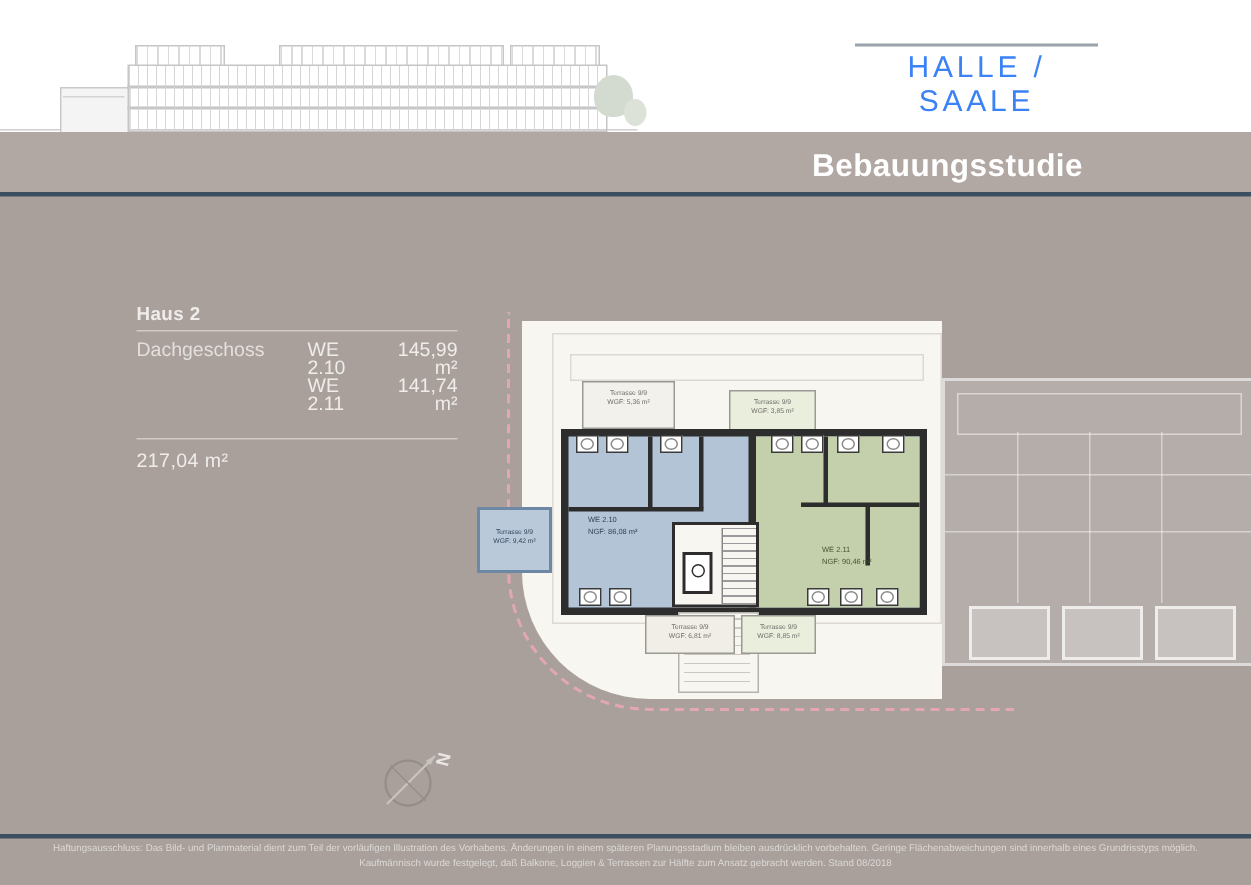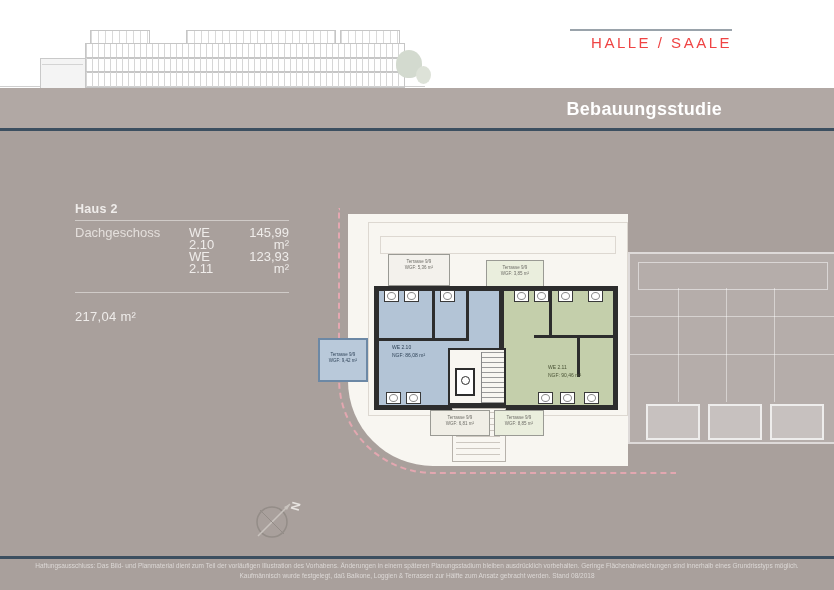--- a/index.html
+++ b/index.html
@@ -22,35 +22,35 @@
   .elev-floor{left:85px;width:318px;height:14px;border:1px solid #c6c6c6;
     background:repeating-linear-gradient(90deg,#d6d6d6 0 1px,transparent 1px 6px);}
   .fl1{top:43px;} .fl2{top:57px;} .fl3{top:71px;height:15px;}
   .elev-tree1{left:396px;top:50px;width:26px;height:28px;border-radius:50% 50% 45% 45%;background:#d3dacf;}
   .elev-tree2{left:416px;top:66px;width:15px;height:18px;border-radius:50%;background:#dde2d8;}
 
   
   .brand{left:570px;top:27px;width:162px;text-align:center;}
   .brand-title{font-size:21px;font-weight:700;letter-spacing:.5px;color:#2d4a63;}
   .brand-rule{height:2px;background:#9aa3ab;margin-top:2px;}
-  .brand-sub{font-size:15px;font-weight:400;letter-spacing:2.5px;color:#ef4444;margin-top:3px;text-align:right;}
+  .brand-sub{font-size:20px;font-weight:400;letter-spacing:2.5px;color:#3b82f6;margin-top:3px;}
 
   
   .header-bar{left:0;top:88px;width:834px;height:40px;background:#b1a8a4;border-bottom:3px solid #3c4f60;}
-  .header-label{position:absolute;right:112px;top:11px;font-size:18px;font-weight:700;color:#ffffff;letter-spacing:.3px;}
-
-  
-  .info{left:75px;top:202px;width:214px;color:#efecea;}
+  .header-label{position:absolute;right:112px;top:11px;font-size:21px;font-weight:700;color:#ffffff;letter-spacing:.3px;}
+
+  
+  .info{left:91px;top:202px;width:214px;color:#efecea;}
   .info-house{font-size:12.5px;font-weight:700;letter-spacing:.3px;}
   .info-rule{height:1px;background:rgba(255,255,255,.45);margin:4px 0 6px 0;}
   .info-row{display:grid;grid-template-columns:114px 46px 54px;font-size:13px;line-height:12px;}
   .info-floor{color:#e4dfdc;}
   .info-area{text-align:right;}
   .info-rule2{height:1px;background:rgba(255,255,255,.45);margin-top:17px;}
-  .info-total{font-size:13px;margin-top:16px;letter-spacing:.3px;}
+  .info-total{font-size:13px;margin-top:6px;letter-spacing:.3px;}
 
   
   .plate{left:348px;top:214px;width:280px;height:252px;background:#f8f6f1;border-bottom-left-radius:85px;}
   .boundary{left:338px;top:208px;width:336px;height:264px;
     border-left:2px dashed #e3a7b0;border-bottom:2px dashed #e3a7b0;border-bottom-left-radius:95px;}
   .ghost{border:1px solid #ddd8d1;}
   .ghost1{left:368px;top:222px;width:258px;height:192px;}
   .ghost2{left:380px;top:236px;width:234px;height:16px;}
 
   
@@ -124,21 +124,21 @@
   <div class="info-house">Haus 2</div>
   <div class="info-rule"></div>
   <div class="info-row">
     <span class="info-floor">Dachgeschoss</span>
     <span>WE 2.10</span>
     <span class="info-area">145,99 m²</span>
   </div>
   <div class="info-row">
     <span></span>
     <span>WE 2.11</span>
-    <span class="info-area">123,93 m²</span>
+    <span class="info-area">141,74 m²</span>
   </div>
   <div class="info-rule2"></div>
   <div class="info-total">217,04 m²</div>
 </div>
 
 <div class="abs boundary"></div>
 <div class="abs plate"></div>
 <div class="abs ghost ghost1"></div>
 <div class="abs ghost ghost2"></div>
 

